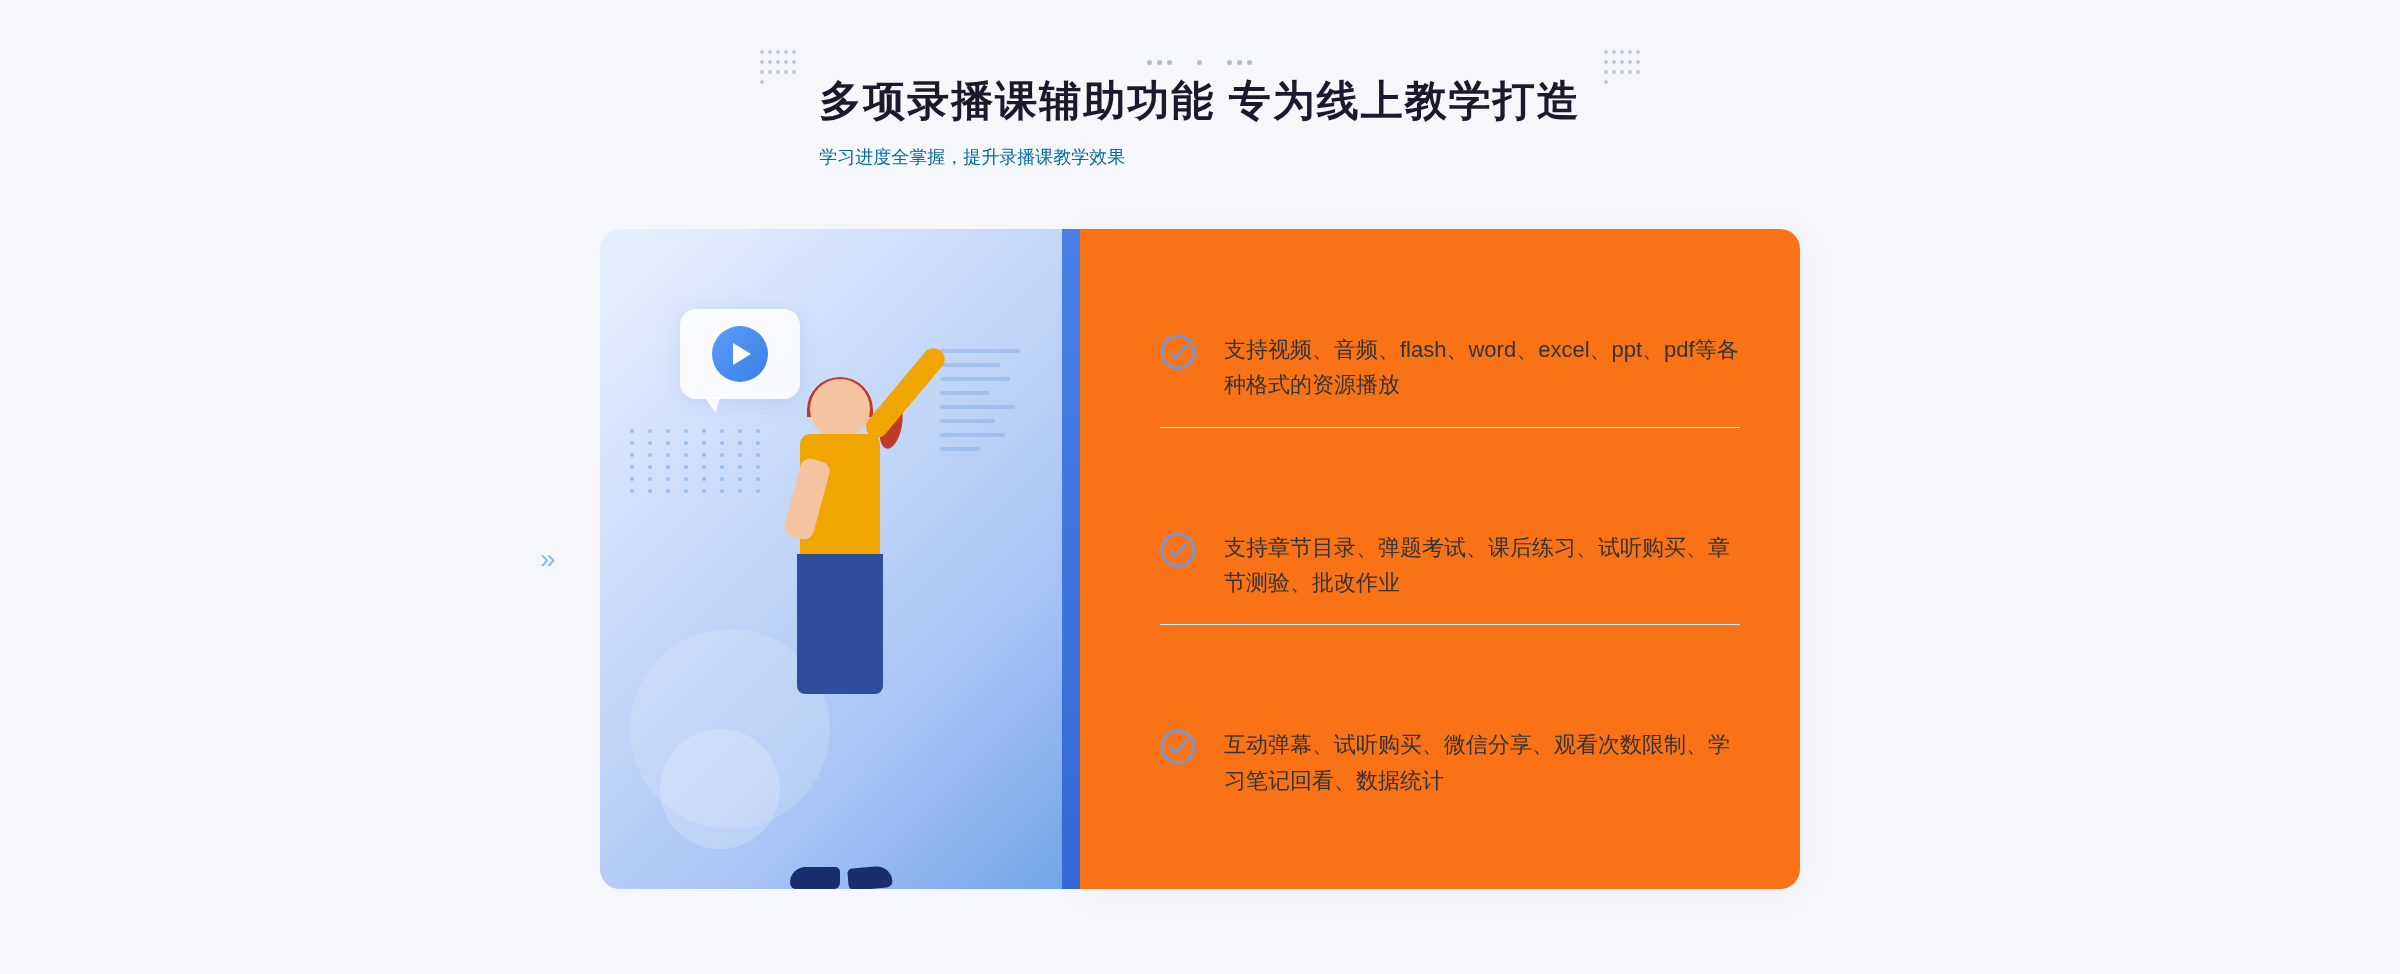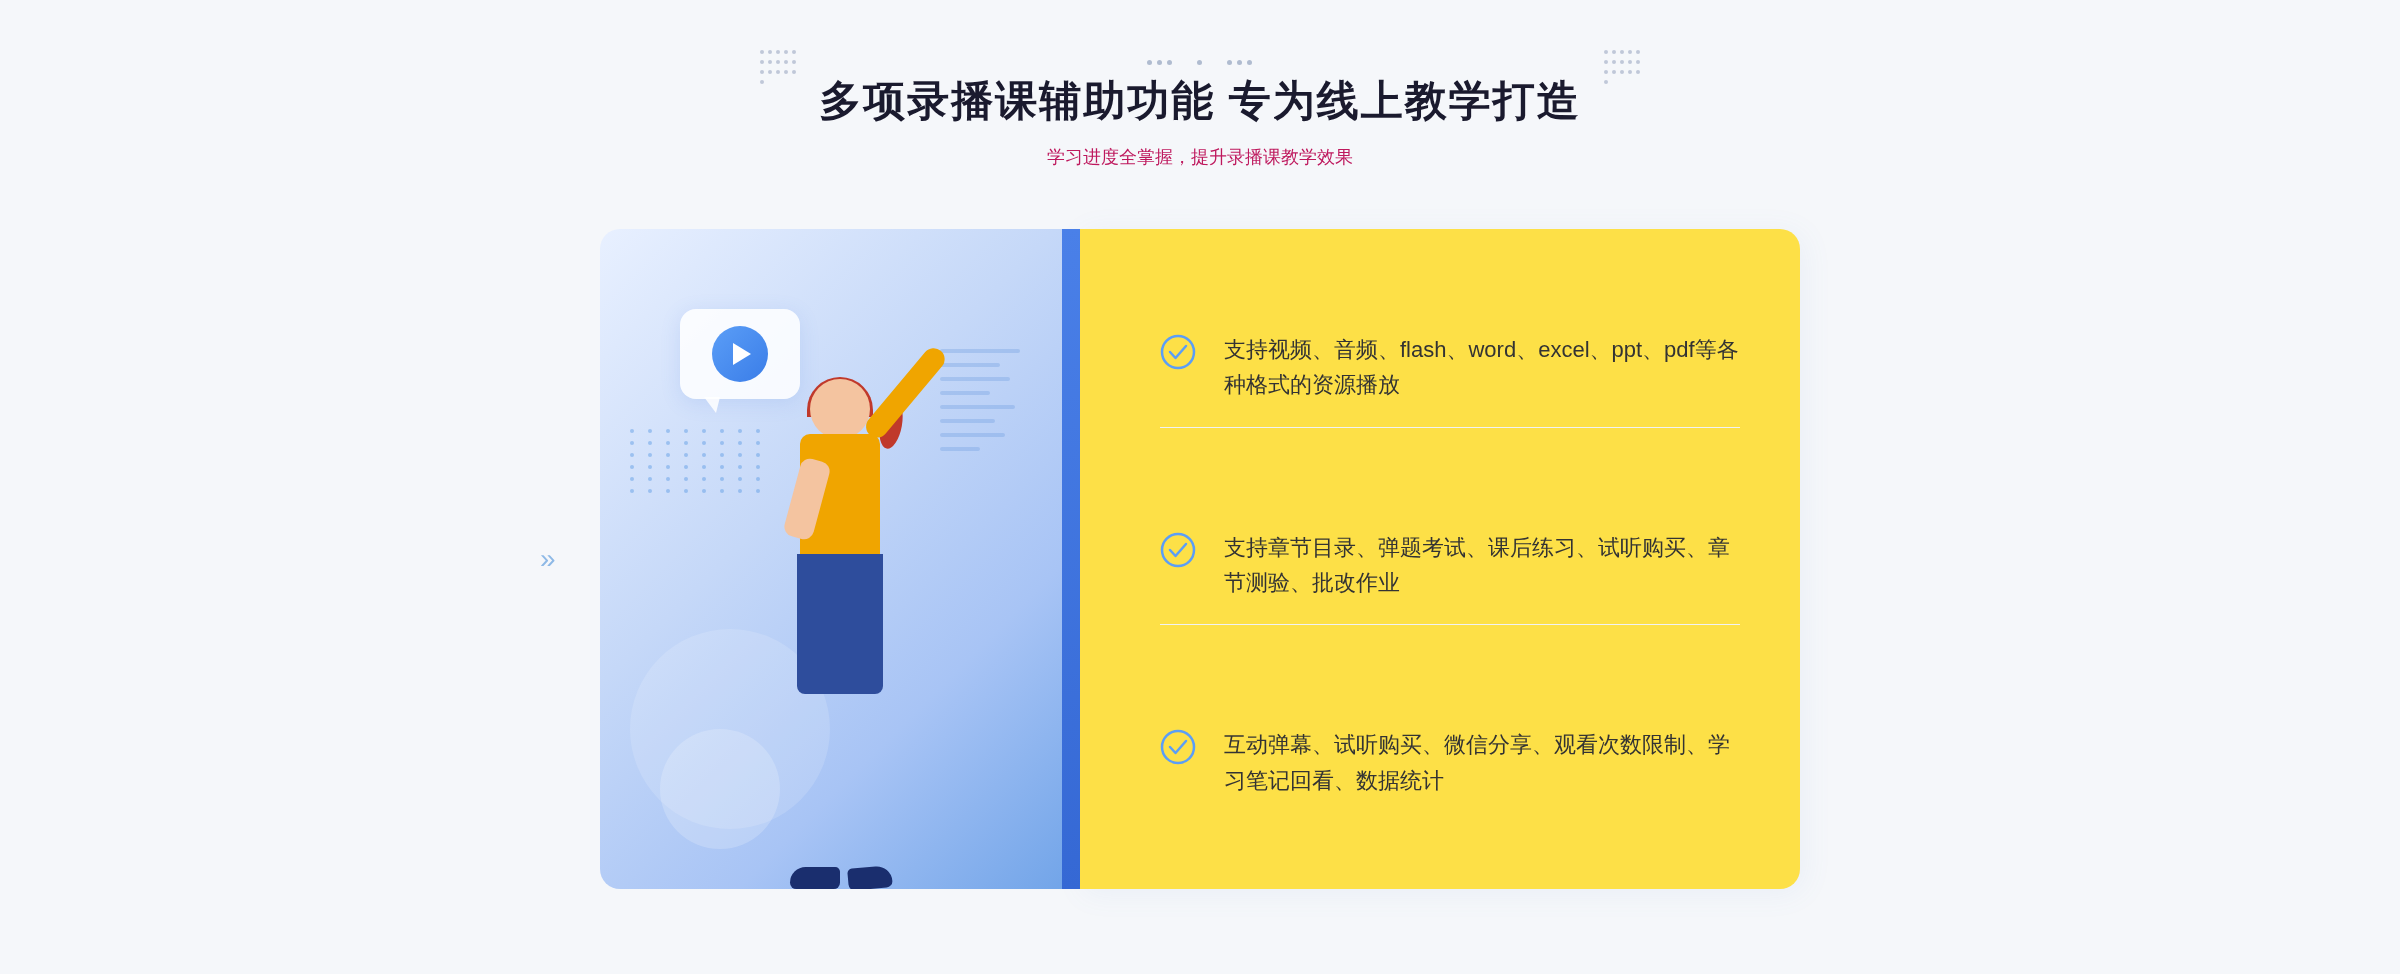--- a/index.html
+++ b/index.html
@@ -38,35 +38,34 @@
     .dots-right { right: calc(50% - 440px); }
     .dot {
       width: 4px;
       height: 4px;
       background: #c0c8d8;
       border-radius: 50%;
     }
 
     
     .header {
-      text-align: center;
       margin-bottom: 60px;
     }
 
     .main-title {
       font-size: 42px;
       font-weight: 700;
       color: #1a1a2e;
       letter-spacing: 2px;
       margin-bottom: 16px;
     }
 
     .subtitle {
       font-size: 18px;
-      color: #be185d;
+      color: #0369a1;
       font-weight: 400;
     }
 
     
     .content-area {
       display: flex;
       align-items: stretch;
       width: 1200px;
       min-height: 660px;
       position: relative;
@@ -298,21 +297,21 @@
       width: 44px;
       height: 22px;
       background: #1a2e6e;
       border-radius: 6px 20px 8px 8px;
       transform: rotate(-5deg);
     }
 
     
     .features-panel {
       flex: 1;
-      background: #fde047;
+      background: #f97316;
       border-radius: 0 20px 20px 0;
       padding: 40px 60px 28px 80px;
       display: flex;
       flex-direction: column;
       justify-content: space-around;
       box-shadow: 4px 4px 30px rgba(100,140,200,0.08);
     }
 
     .feature-item {
       display: flex;

